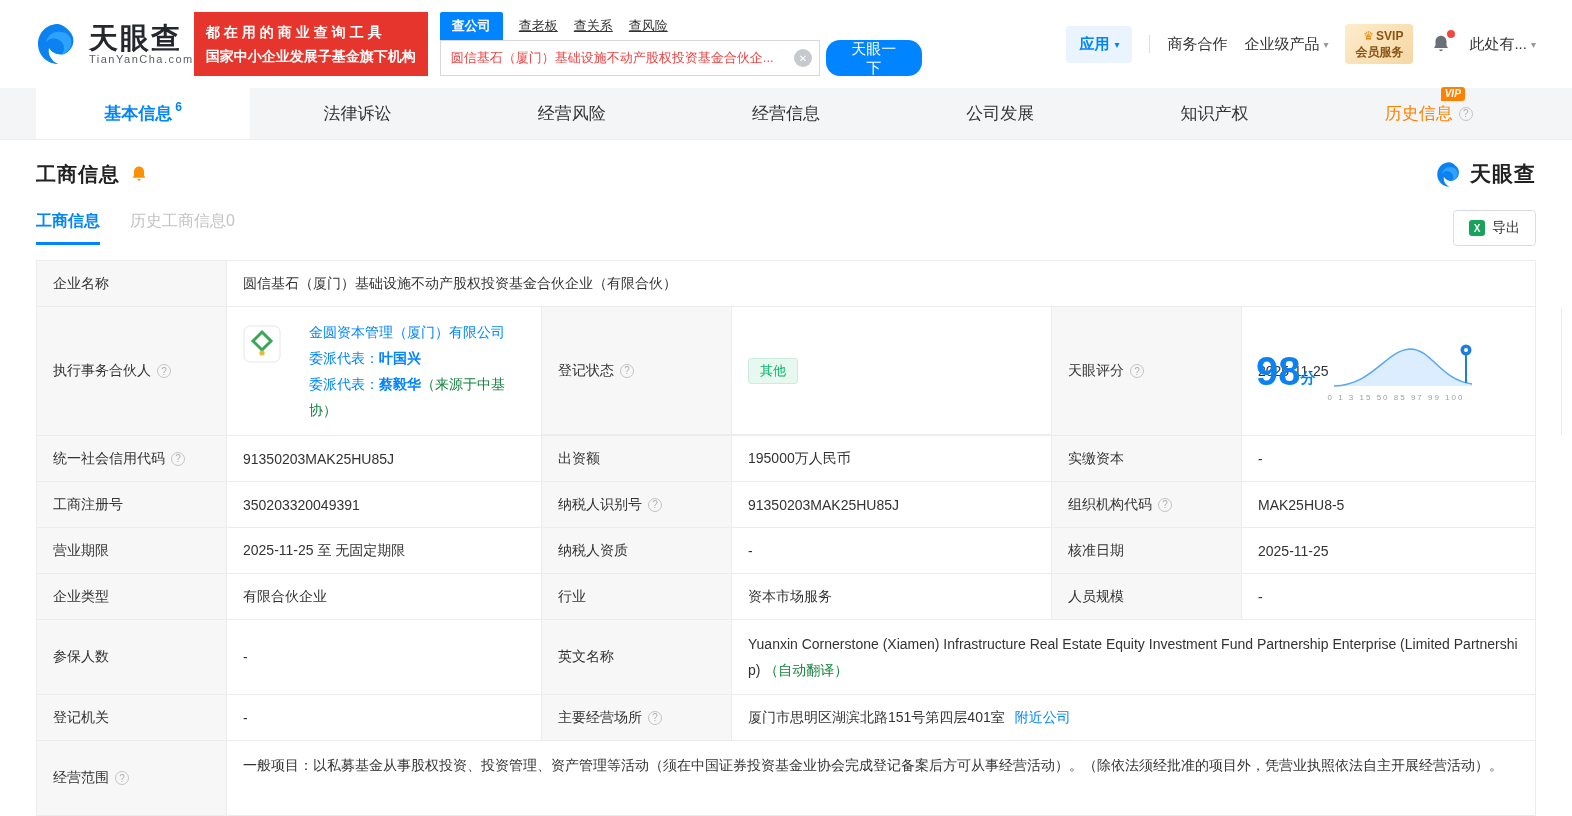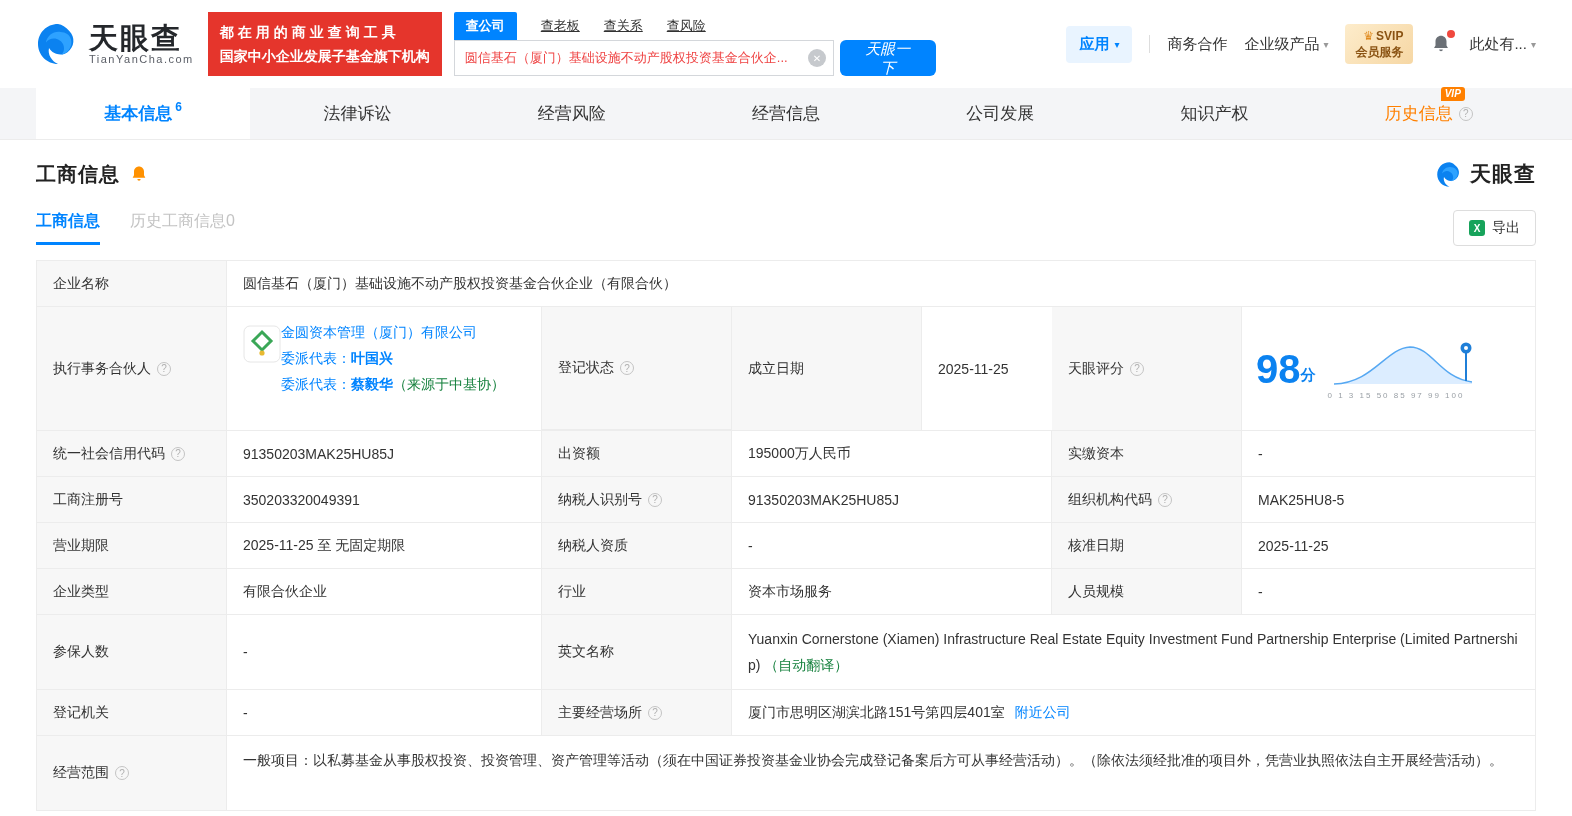--- a/index.html
+++ b/index.html
@@ -8,31 +8,31 @@
     font-family:"Liberation Sans","DejaVu Sans",sans-serif;
     color:#333; width:1572px; height:816px; overflow:hidden; font-size:14px;
   }
   .page { width:1572px; height:816px; }
 
   
   .topbar { display:flex; align-items:center; height:88px; padding:0 36px; background:#fff; }
   .logo { display:flex; align-items:center; gap:9px; flex:none; cursor:pointer; }
   .logo-cn { font-size:29px; font-weight:bold; color:#24272b; letter-spacing:2px; line-height:30px; }
   .logo-en { font-size:11px; color:#5a5e66; letter-spacing:1.5px; }
-  .promo { background:#e5352c; color:#fff; font-size:14px; font-weight:bold; padding:8px 12px; line-height:24px; flex:none; margin-left:14px; }
+  .promo { background:#e5352c; color:#fff; font-size:14px; font-weight:bold; padding:8px 12px; line-height:24px; flex:none; }
   .promo .l1 { letter-spacing:4px; }
   .search-area { margin-left:12px; flex:none; width:482px; }
-  .search-tabs { display:flex; align-items:flex-end; gap:24px; font-size:13px; }
+  .search-tabs { display:flex; align-items:flex-end; gap:16px; font-size:13px; }
   .stab { color:#333; text-decoration:underline; cursor:pointer; padding-bottom:5px; }
   .stab.active { background:#0084ff; color:#fff; text-decoration:none; padding:5px 12px; font-weight:bold; border-radius:2px 2px 0 0; }
   .search-row { display:flex; gap:6px; }
   .search-input-wrap { position:relative; width:394px; }
   .search-input-wrap input { width:100%; height:36px; border:1px solid #d4d7db; padding:0 32px 0 10px; font-size:13px; color:#ef4444; outline:none; font-family:inherit; }
   .clear-ic { position:absolute; right:8px; top:9px; width:18px; height:18px; border-radius:50%; background:#c6c9cd; color:#fff; font-size:10px; display:flex; align-items:center; justify-content:center; cursor:pointer; }
-  .search-btn { height:36px; padding:0 19px; background:#0084ff; color:#fff; border:none; border-radius:6px; font-size:15px; cursor:pointer; font-family:inherit;font-style:italic; }
+  .search-btn { height:36px; padding:0 19px; background:#0084ff; color:#fff; border:none; border-radius:14px; font-size:15px; cursor:pointer; font-family:inherit; }
   .right-nav { margin-left:auto; display:flex; align-items:center; gap:17px; font-size:15px; color:#333; flex:none; }
   .app-btn { background:#e9f4ff; color:#0084ff; padding:9px 13px; border-radius:4px; display:inline-flex; gap:5px; align-items:center; cursor:pointer; font-weight:bold; }
   .caret { font-size:10px; color:#999; }
   .app-btn .caret { color:#0084ff; }
   .vdiv { width:1px; height:18px; background:#ddd; }
   .nav-link { cursor:pointer; display:inline-flex; align-items:center; gap:4px; }
   .vip-badge { background:linear-gradient(135deg,#fdeccb,#f6d7a4); color:#8a5313; font-size:12px; padding:4px 10px; border-radius:4px; text-align:right; line-height:16px; font-weight:bold; cursor:pointer; }
   .vip-badge .crown { color:#e08a1e; margin-right:2px; }
   .bell-wrap { position:relative; cursor:pointer; display:inline-flex; }
   .bell-dot { position:absolute; top:-3px; right:-3px; width:8px; height:8px; background:#f0483e; border-radius:50%; }
@@ -66,21 +66,21 @@
   .c-v { padding:0 16px; display:flex; align-items:center; border-right:1px solid #ececec; flex:none; }
   .w315 { width:315px; } .w320 { width:320px; } .w190 { width:190px; }
   .grow { flex:1 1 auto; border-right:none !important; }
   .c-v.multi { display:block; padding:11px 16px; line-height:26px; }
   .help { display:inline-flex; width:14px; height:14px; border-radius:50%; border:1px solid #c4c4c4; color:#b0b0b0; font-size:10px; align-items:center; justify-content:center; margin-left:6px; flex:none; cursor:pointer; }
   .lnk { color:#0084ff; cursor:pointer; }
   .bold { font-weight:bold; }
   .gray { color:#15803d; }
   .badge-green { background:#e7f8f0; color:#00b368; padding:3px 11px; border-radius:3px; font-size:13px; border:1px solid #c8efdd; }
   .partner-row { min-height:124px; }
-  .partner-cell { display:flex; gap:0; padding:12px 16px; align-items:flex-start; }
+  .partner-cell { display:flex; gap:28px; padding:12px 16px; align-items:flex-start; }
   .p-logo { flex:none; margin-top:6px; }
   .p-lines { line-height:26px; font-size:14px; }
   .mid-col { display:flex; flex-direction:row; flex:none; width:510px; }
   .mid-row { display:flex; flex:1 1 50%; align-items:stretch; }
   .mid-row:first-child { border-bottom:1px solid #ececec; }
   .score-cell { display:flex; align-items:center; padding:0 14px; }
   .score-num { font-size:40px; font-weight:bold; color:#0b82f0; line-height:1; }
   .score-unit { font-size:15px; color:#0b82f0; font-weight:bold; margin-top:14px; }
   .chart { margin-left:12px; display:flex; flex-direction:column; align-items:stretch; }
   .axis { font-size:8px; color:#9aa0a6; letter-spacing:2px; white-space:nowrap; margin-top:1px; }
@@ -243,20 +243,23 @@
               <span class="lnk">委派代表：</span><span class="lnk bold">蔡毅华</span><span class="gray">（来源于中基协）</span>
             </div>
           </span>
         </div>
         <div class="mid-col">
           <div class="mid-row">
             <div class="c-l w190">
               <span>登记状态</span>
               <span class="help">?</span>
             </div>
+            <div class="c-v w320">
+              <span class="badge-green">其他</span>
+            </div>
           </div>
           <div class="mid-row">
             <div class="c-l w190">成立日期</div>
             <div class="c-v w320">2025-11-25</div>
           </div>
         </div>
         <div class="c-l w190">
           <span>天眼评分</span>
           <span class="help">?</span>
         </div>

